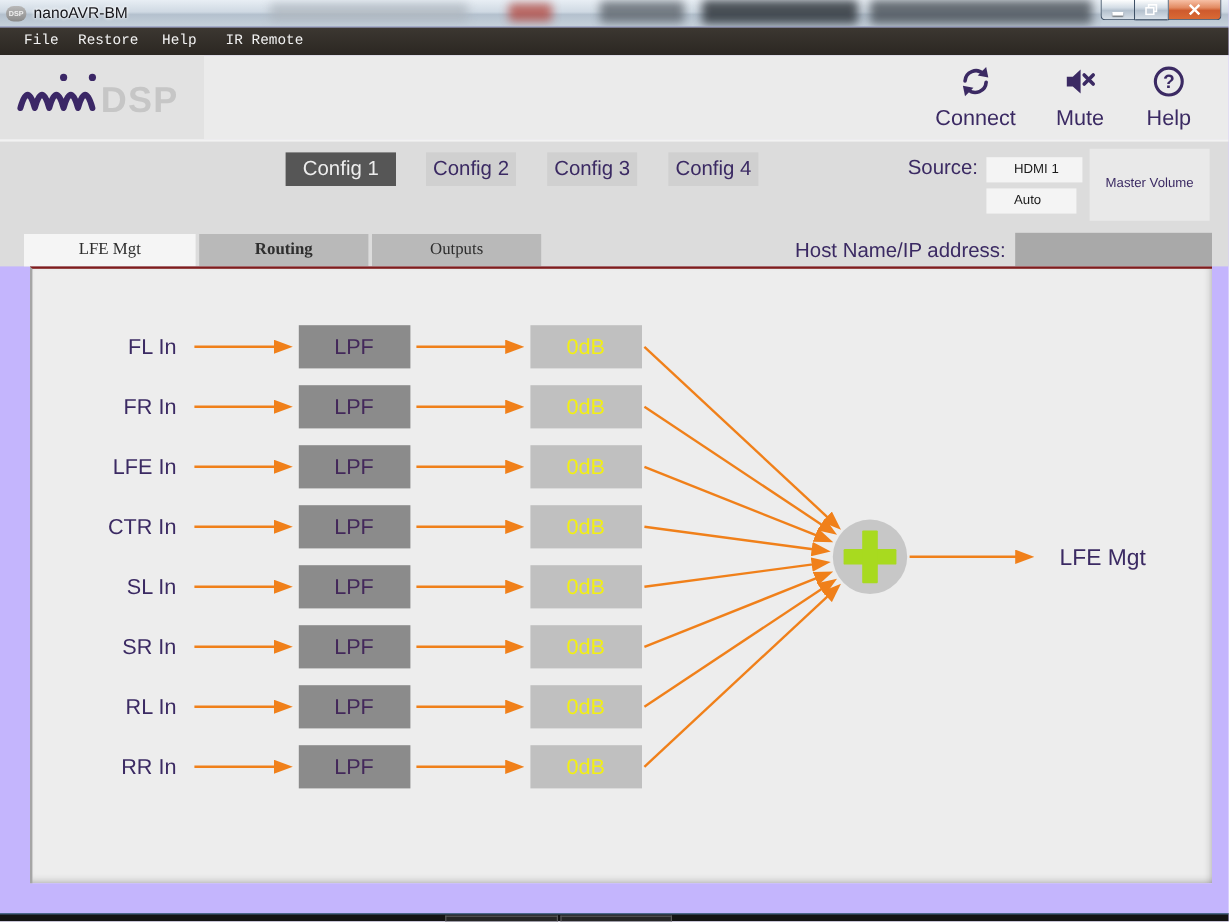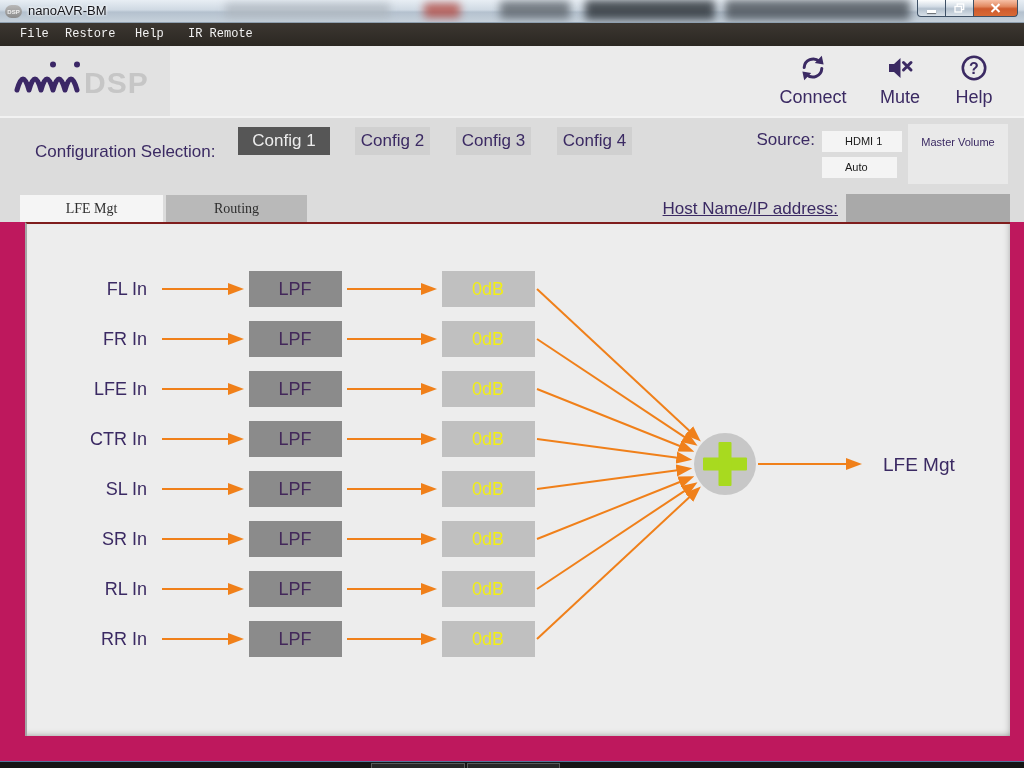--- a/index.html
+++ b/index.html
@@ -1,18 +1,18 @@
 <!DOCTYPE html>
 <html><head>
 <meta charset="utf-8">
 <style>
   * { margin:0; padding:0; box-sizing:border-box; }
   html,body { width:1024px; height:768px; overflow:hidden; }
   body { font-family:"Liberation Sans", sans-serif; }
-  #app { position:relative; width:1024px; height:768px; background:#be185d; overflow:hidden; }
+  #app { position:relative; width:1024px; height:768px; background:#c4b5fd; overflow:hidden; }
 
   
   .titlebar { position:absolute; left:0; top:0; width:1024px; height:23px;
     background:linear-gradient(180deg,#e8eef4 0%,#cfd9e3 45%,#b4c1ce 55%,#c6d1db 100%);
     border-bottom:1px solid #8fa0b0; overflow:hidden; }
   .blob { position:absolute; filter:blur(4px); border-radius:3px; }
   .win-icon { position:absolute; left:5px; top:5px; width:17px; height:13px; border-radius:7px;
     background:linear-gradient(180deg,#b8b8b8,#8a8a8a); display:flex; align-items:center; justify-content:center;
     color:#f0f0f0; font-size:6px; font-weight:bold; letter-spacing:0; }
   .win-title { position:absolute; left:28px; top:3px; font-size:13px; color:#15151a;
@@ -42,26 +42,26 @@
   
   .band { position:absolute; left:0; top:116px; width:1024px; height:106px; background:#dcdcdc; border-top:2px solid #f2f2f2; }
   .cfg-label { position:absolute; left:35px; top:24px; font-size:17px; color:#3b2a63; }
   .cfg-btn { position:absolute; top:9px; height:28px; font-size:17px; color:#3b2a63; background:#d0d0d0;
     display:flex; align-items:center; justify-content:center; cursor:pointer; }
   .cfg-btn.selected { background:#565656; color:#ededed; }
   .fld-label { position:absolute; font-size:17px; color:#3b2a63; text-align:right; }
   .fld-value { position:absolute; height:21px; background:#f4f4f4; font-size:11px; color:#1a1a1a;
     line-height:21px; padding-left:23px; cursor:pointer; }
   .mv-panel { position:absolute; left:908px; top:6px; width:100px; height:60px; background:#e9e9e9; text-align:center; }
-  .mv-panel .mv-lbl { font-size:11px; color:#3b2a63; margin-top:12px; display:inline-block; }
+  .mv-panel .mv-lbl { font-size:11px; color:#3b2a63; margin-top:23px; display:inline-block; }
 
   .tab { position:absolute; top:77px; height:27px; background:#b9b9b9; color:#2e2e2e;
     font-family:"Liberation Serif", serif; font-size:14px; display:flex; align-items:center; justify-content:center; cursor:pointer; }
   .tab.active { background:#f5f5f5; }
-  .host-label { position:absolute; left:600px; top:81px; width:238px; font-size:17px; color:#3b2a63; text-align:right;text-decoration:underline; }
+  .host-label { position:absolute; left:600px; top:81px; width:238px; font-size:17px; color:#3b2a63; text-align:right; }
   .host-input { position:absolute; left:846px; top:76px; width:164px; height:28px; background:#a9a9a9; cursor:text; }
 
   
   .panel { position:absolute; left:25px; top:222px; width:985px; height:514px; background:#ededed;
     border-left:2px solid #a5a5a5; border-top:2px solid #7f1d1d;
     box-shadow: inset 0 -6px 7px -6px rgba(0,0,0,.35), inset -6px 0 7px -6px rgba(0,0,0,.28); }
 
   
   .taskbar { position:absolute; left:0; top:761px; width:1024px; height:7px; background:#141414; border-top:1px solid #52749b; }
   .tb-btn { position:absolute; top:1px; height:6px; background:#262626; border:1px solid #5a5a5a; border-bottom:none; }
@@ -135,35 +135,35 @@
     <div class="hdr-action" style="left:934px;">
       <svg width="28" height="28" viewBox="0 0 28 28">
         <circle cx="14" cy="14" r="11.2" fill="none" stroke="#3b2a63" stroke-width="2.6"></circle>
         <text x="14" y="19.5" text-anchor="middle" font-family="Liberation Sans, sans-serif" font-size="16" font-weight="bold" fill="#3b2a63">?</text>
       </svg>
       <span class="lbl">Help</span>
     </div>
   </div>
 
   <div class="band">
-    <div class="cfg-label">Configuration Selection:</div>
     <div class="cfg-btn selected" style="left:238px;width:92px;">Config 1</div>
     <div class="cfg-btn" style="left:355px;width:75px;">Config 2</div>
     <div class="cfg-btn" style="left:456px;width:75px;">Config 3</div>
     <div class="cfg-btn" style="left:557px;width:75px;">Config 4</div>
 
     <div class="fld-label" style="left:690px;top:12px;width:125px;">Source:</div>
     <div class="fld-value" style="left:822px;top:13px;width:80px;">HDMI 1</div>
     <div class="fld-value" style="left:822px;top:39px;width:75px;">Auto</div>
     <div class="mv-panel">
       <span class="mv-lbl">Master Volume</span>
     </div>
 
     <div class="tab active" style="left:20px;width:143px;">LFE Mgt</div>
-    <div class="tab" style="left:166px;width:141px;">Routing</div>
+    <div class="tab" style="left:166px;width:141px;font-weight:bold;">Routing</div>
+    <div class="tab" style="left:310px;width:141px;">Outputs</div>
     <div class="host-label">Host Name/IP address:</div>
     <div class="host-input"></div>
   </div>
 
   <div class="panel">
     <svg id="diagram" width="983" height="512" viewBox="0 0 983 512">
         <defs>
           <marker id="ah" viewBox="0 0 8 6" markerWidth="8" markerHeight="6" refX="0.5" refY="3" orient="auto" markerUnits="strokeWidth">
             <path d="M0,0 L8,3 L0,6 Z" fill="#f0801a"></path>
           </marker>

